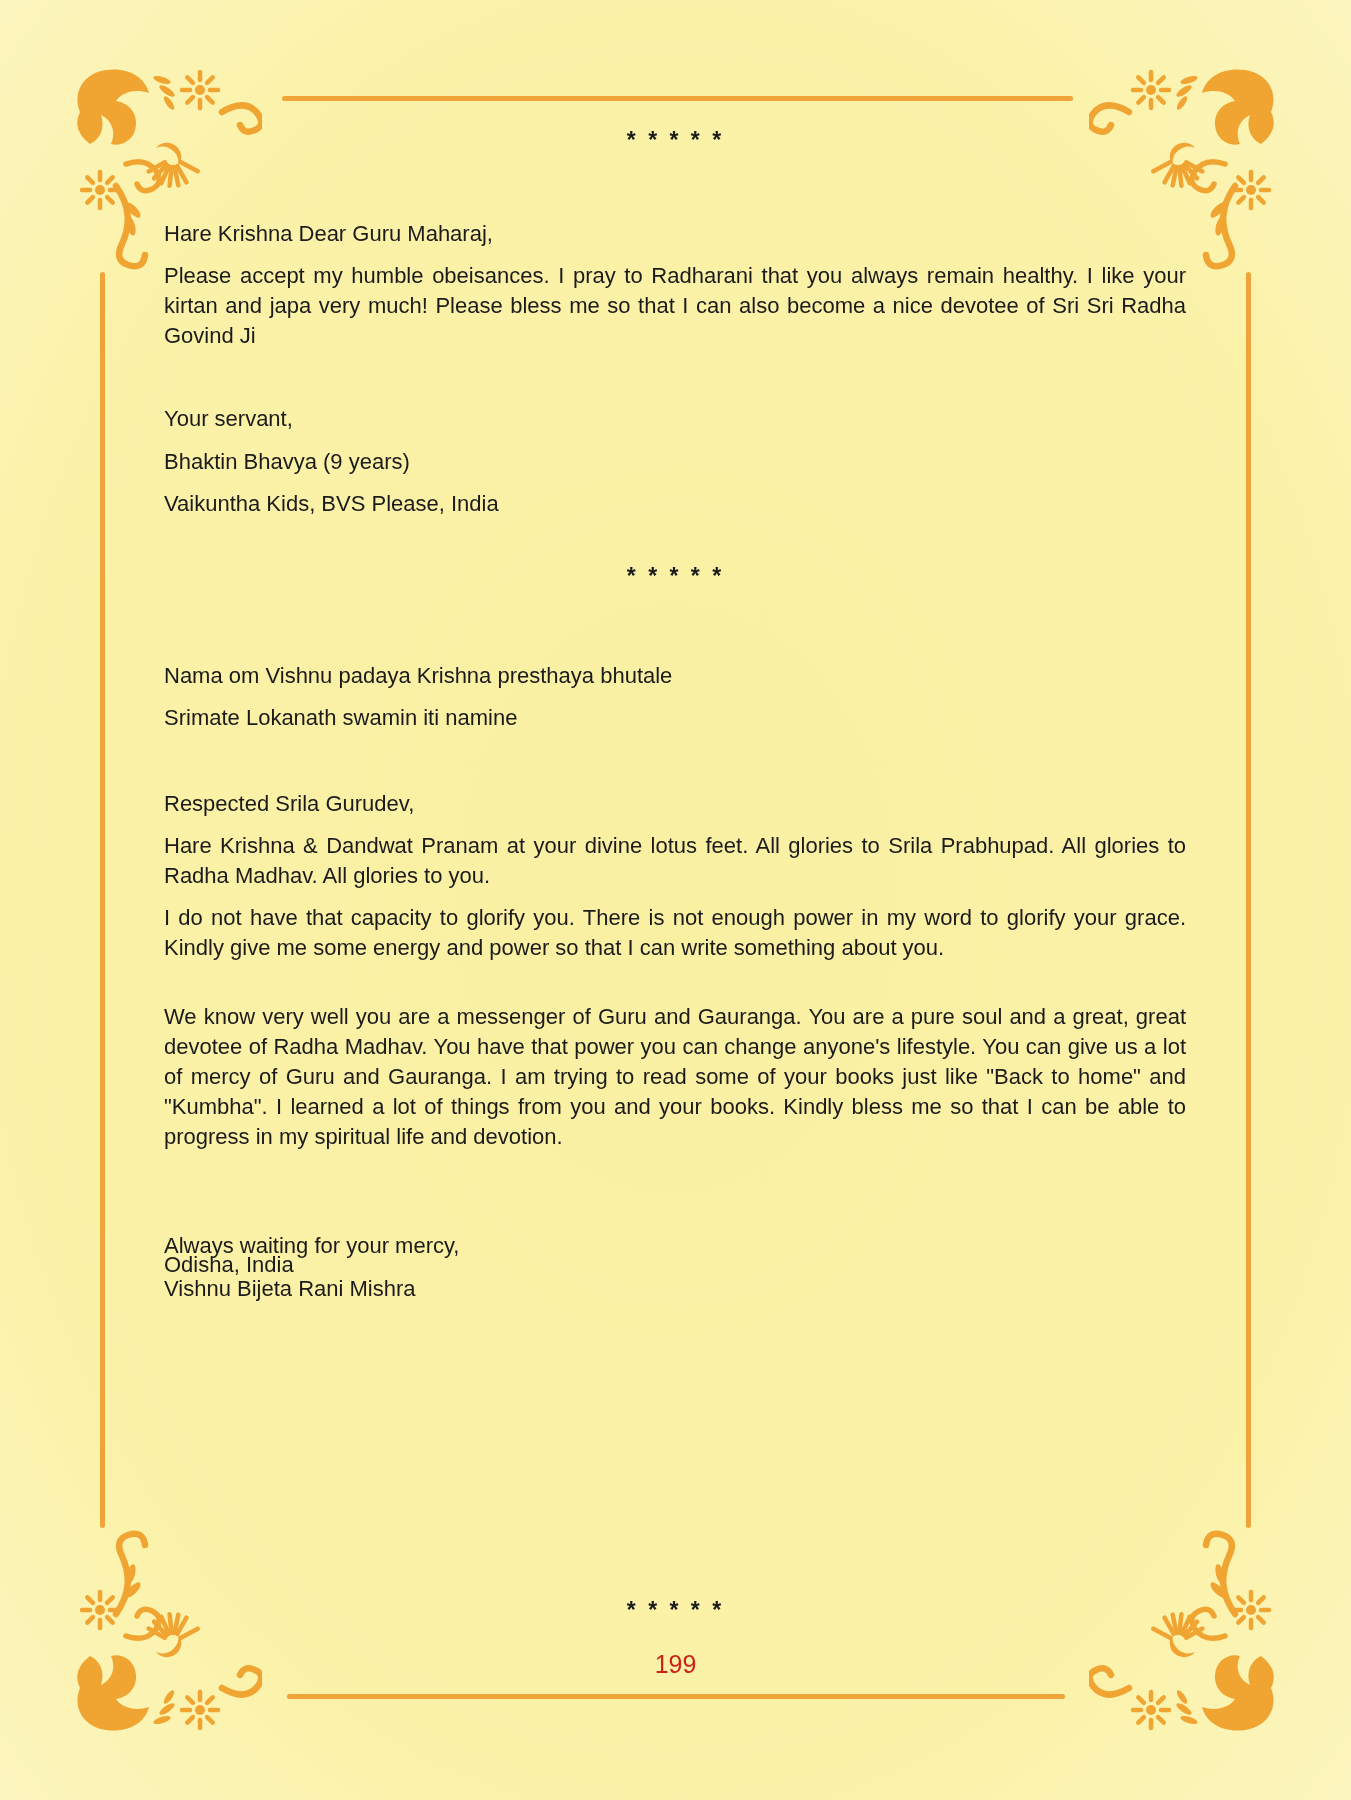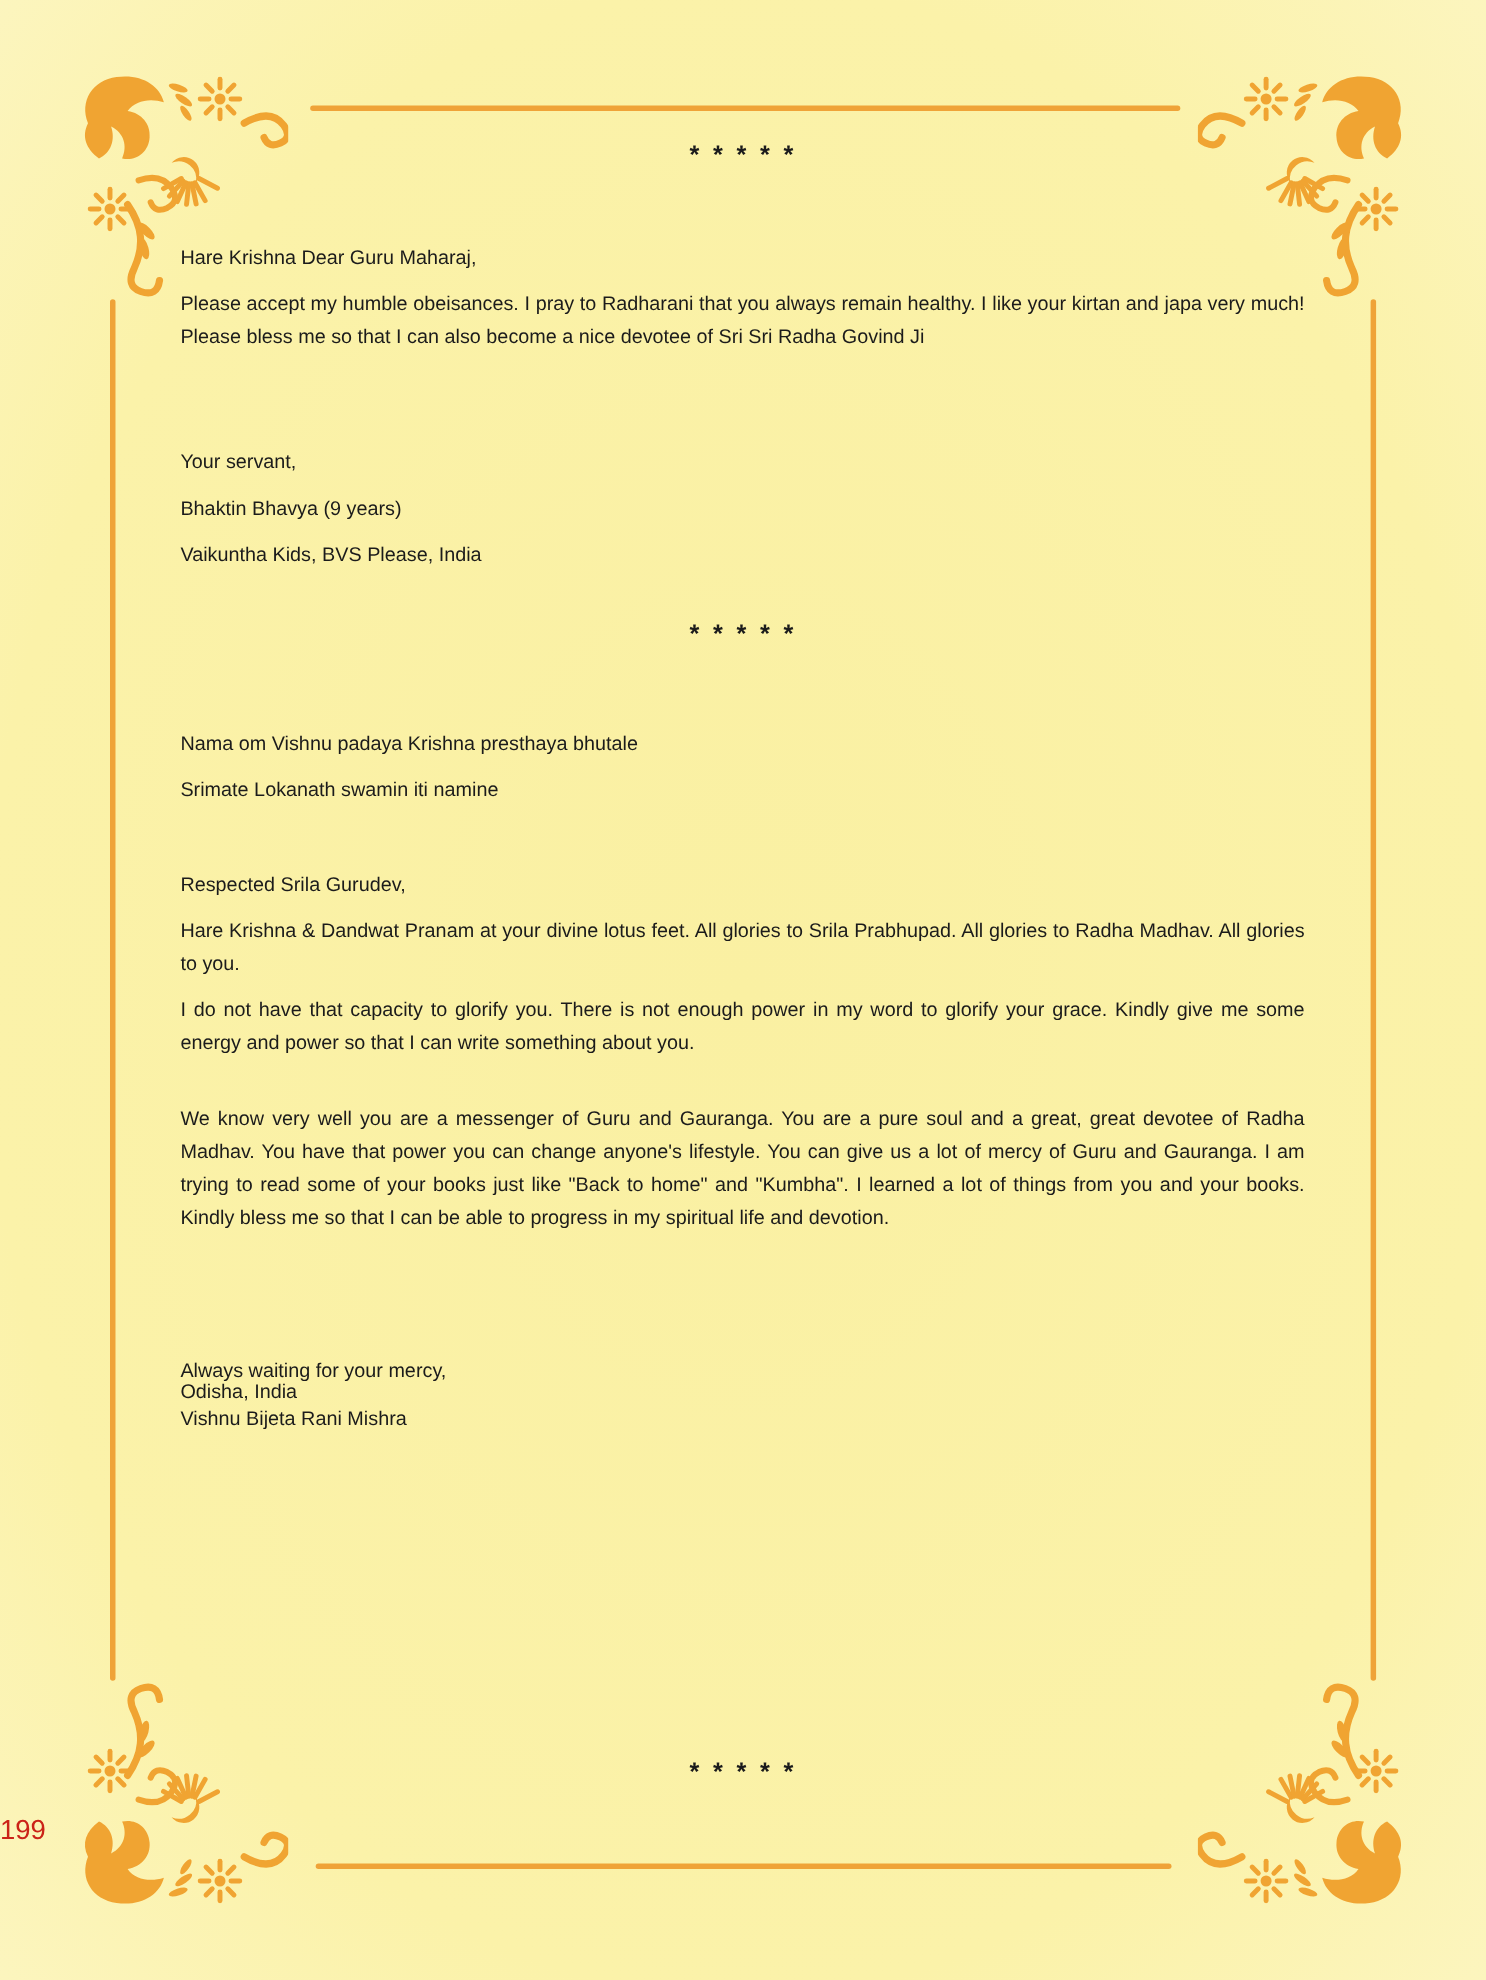--- a/index.html
+++ b/index.html
@@ -23,31 +23,31 @@
   
   .corner { position: absolute; width: 192px; height: 204px; color: #F0A432; }
   .corner-tl { left: 70px;   top: 66px; }
   .corner-tr { left: 1089px; top: 66px;   transform: scaleX(-1); }
   .corner-bl { left: 70px;   top: 1530px; transform: scaleY(-1); }
   .corner-br { left: 1089px; top: 1530px; transform: scale(-1,-1); }
 
   
   .txt {
     position: absolute; left: 164px; width: 1022px;
-    font-size: 18px; line-height: 30px;
+    font-size: 22px; line-height: 30px;
   }
   .para { text-align: justify; }
   .sep {
     position: absolute; left: 0; width: 100%;
     text-align: center; font-size: 23px; font-weight: 600;
     letter-spacing: 3px; color: #1b1b1b;
   }
   .pageno {
     position: absolute; left: 0; width: 100%;
-    text-align: left; font-size: 25px; color: #CB2318;
+    text-align: center; font-size: 25px; color: #CB2318;
   }
 
   .sep-1 { top: 127px; }
   .l1-salutation { top: 219px; }
   .l1-para       { top: 261px; }
   .l1-closing    { top: 404px; }
   .l1-signature  { top: 447px; }
   .l1-location   { top: 489px; }
   .sep-2 { top: 563px; }
   .l2-inv1       { top: 661px; }

